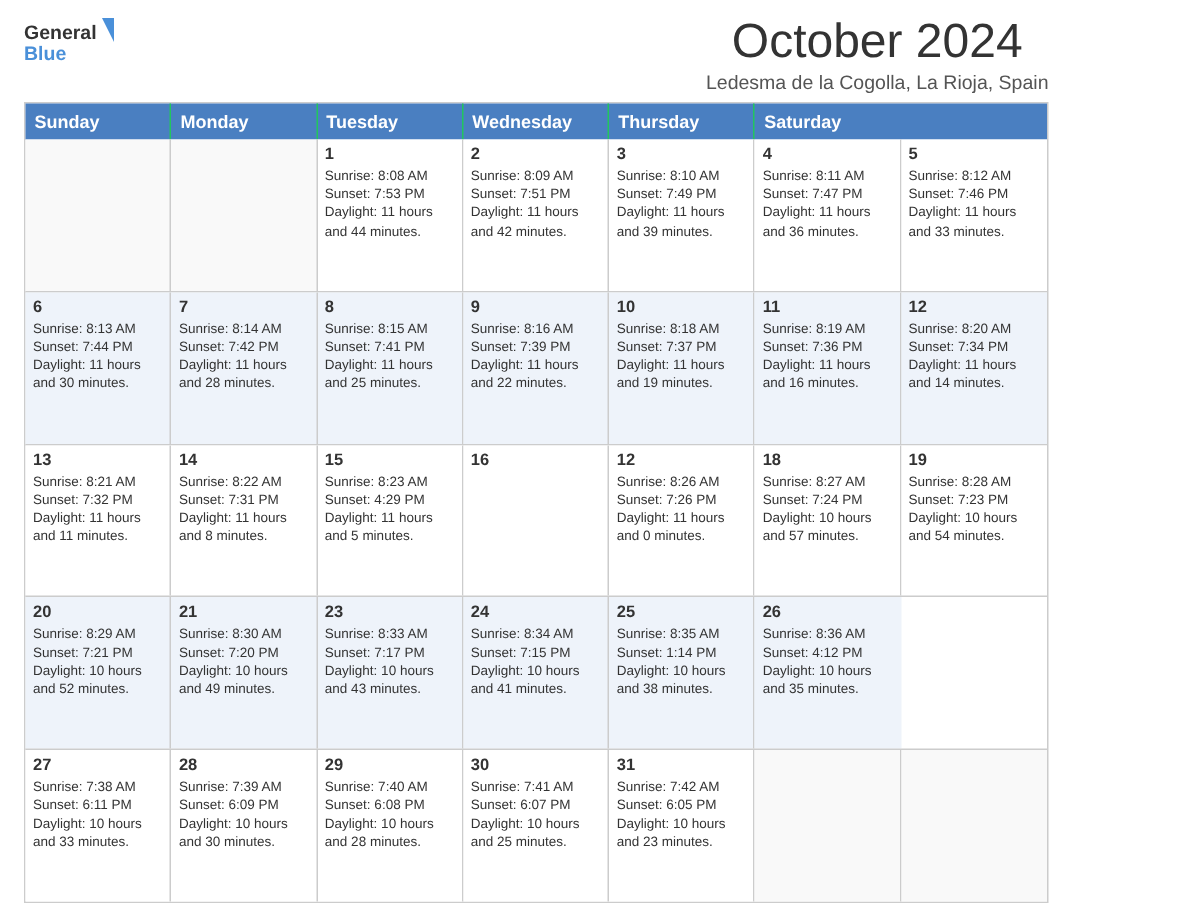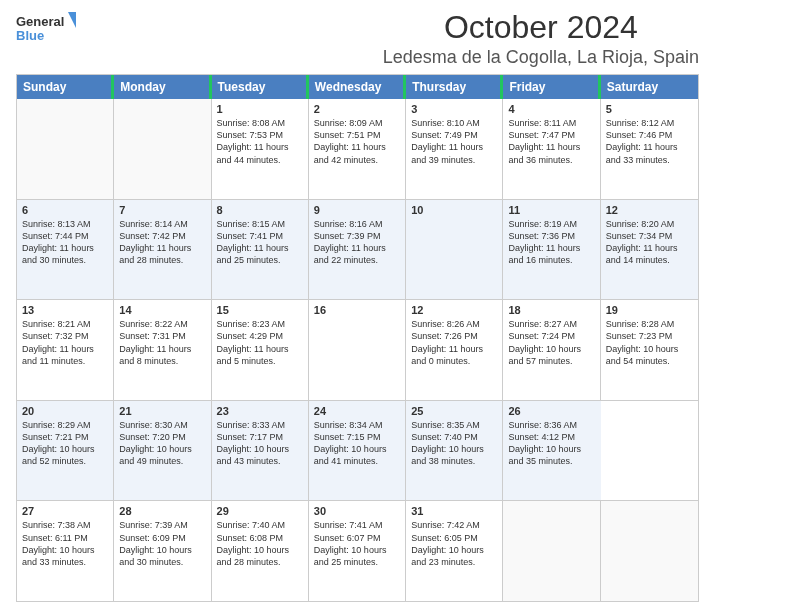--- a/index.html
+++ b/index.html
@@ -31,41 +31,41 @@
     .title-block {
       text-align: center;
     }
     .month-title {
       font-size: 32px;
       font-weight: normal;
       color: #333;
       line-height: 1.1;
     }
     .location {
-      font-size: 18px;
+      font-size: 13px;
       color: #555;
       margin-top: 2px;
     }
     .calendar {
       flex: 1;
       display: flex;
       flex-direction: column;
       border: 1px solid #ccc;
     }
     .cal-header {
       display: grid;
       grid-template-columns: repeat(7, 1fr);
       background: #4a7fc1;
     }
     .cal-header-cell {
       color: #fff;
       font-size: 12px;
       font-weight: bold;
       padding: 5px 6px;
-      border-right: 3px solid #22c55e;
+      border-right: 1px solid #22c55e;
     }
     .cal-header-cell:last-child { border-right: none; }
     .cal-body {
       flex: 1;
       display: flex;
       flex-direction: column;
     }
     .cal-row {
       display: grid;
       grid-template-columns: repeat(7, 1fr);
@@ -115,21 +115,20 @@
     </div>
   </div>
 
   <div class="calendar">
     <div class="cal-header">
     <div class="cal-header-cell">Sunday</div>
         <div class="cal-header-cell">Monday</div>
         <div class="cal-header-cell">Tuesday</div>
         <div class="cal-header-cell">Wednesday</div>
         <div class="cal-header-cell">Thursday</div>
-        <div class="cal-header-cell">Friday</div>
         <div class="cal-header-cell">Saturday</div>
       </div>
     <div class="cal-body">
     <div class="cal-row">
           <div class="cal-cell empty"></div>
           <div class="cal-cell empty"></div>
           <div class="cal-cell">
             <span class="day-num">1</span>
             <div class="cell-detail">Sunrise: 8:08 AM
 Sunset: 7:53 PM
@@ -180,20 +179,23 @@
 Daylight: 11 hours and 25 minutes.</div>
           </div>
           <div class="cal-cell alt-row">
             <span class="day-num">9</span>
             <div class="cell-detail">Sunrise: 8:16 AM
 Sunset: 7:39 PM
 Daylight: 11 hours and 22 minutes.</div>
           </div>
           <div class="cal-cell alt-row">
             <span class="day-num">10</span>
+            <div class="cell-detail">Sunrise: 8:18 AM
+Sunset: 7:37 PM
+Daylight: 11 hours and 19 minutes.</div>
           </div>
           <div class="cal-cell alt-row">
             <span class="day-num">11</span>
             <div class="cell-detail">Sunrise: 8:19 AM
 Sunset: 7:36 PM
 Daylight: 11 hours and 16 minutes.</div>
           </div>
           <div class="cal-cell alt-row">
             <span class="day-num">12</span>
             <div class="cell-detail">Sunrise: 8:20 AM
@@ -263,21 +265,21 @@
           </div>
           <div class="cal-cell alt-row">
             <span class="day-num">24</span>
             <div class="cell-detail">Sunrise: 8:34 AM
 Sunset: 7:15 PM
 Daylight: 10 hours and 41 minutes.</div>
           </div>
           <div class="cal-cell alt-row">
             <span class="day-num">25</span>
             <div class="cell-detail">Sunrise: 8:35 AM
-Sunset: 7:40 PM
+Sunset: 1:14 PM
 Daylight: 10 hours and 38 minutes.</div>
           </div>
           <div class="cal-cell alt-row">
             <span class="day-num">26</span>
             <div class="cell-detail">Sunrise: 8:36 AM
 Sunset: 4:12 PM
 Daylight: 10 hours and 35 minutes.</div>
           </div>
         </div>
         <div class="cal-row">

